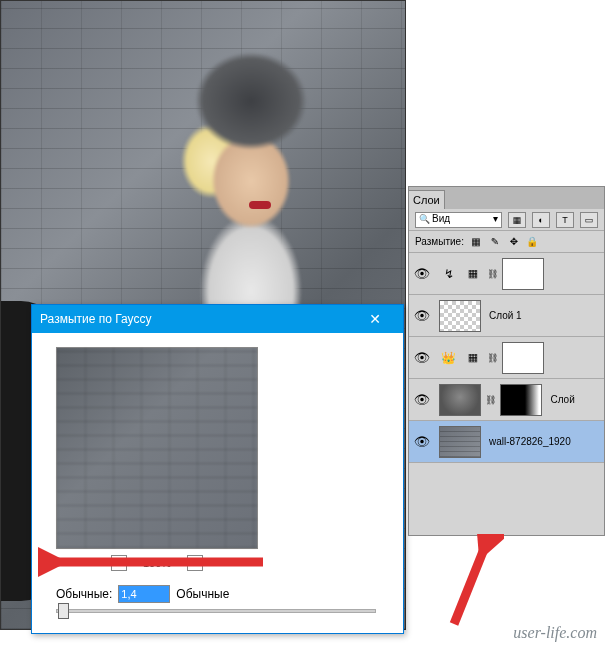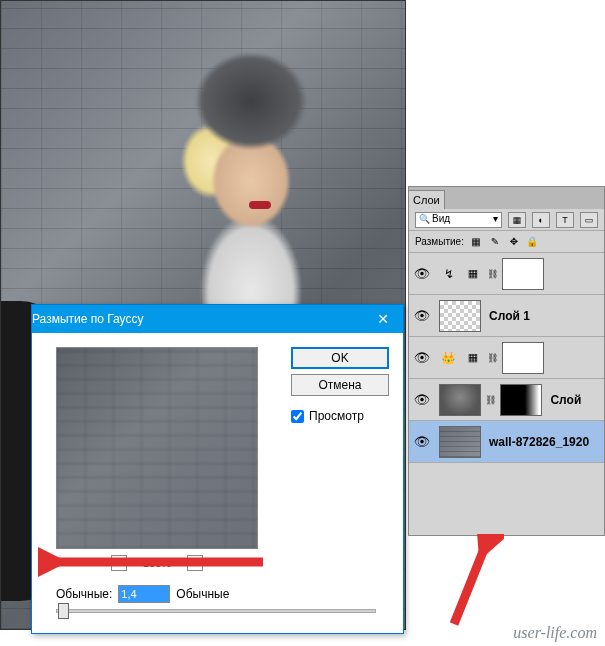--- a/index.html
+++ b/index.html
@@ -4,21 +4,21 @@
 <style>
 * { box-sizing: border-box; margin: 0; padding: 0; font-family: "Segoe UI", Tahoma, sans-serif; }
 body { width: 605px; height: 646px; background: #fff; position: relative; overflow: hidden; }
 .canvas-bg { position: absolute; left: 0; top: 0; width: 406px; height: 630px; background: linear-gradient(135deg, #6b7078 0%, #8a8f96 30%, #5d6268 60%, #787d84 100%); border: 1px solid #333; }
 .canvas-bg::before { content: ""; position: absolute; inset: 0; background-image: repeating-linear-gradient(0deg, rgba(0,0,0,0.15) 0, rgba(0,0,0,0.15) 1px, transparent 1px, transparent 20px), repeating-linear-gradient(90deg, rgba(0,0,0,0.1) 0, rgba(0,0,0,0.1) 1px, transparent 1px, transparent 40px); }
 .subject { position: absolute; left: 100px; top: 10px; width: 280px; height: 350px; background: radial-gradient(ellipse 80px 70px at 150px 90px, #3e4044 0%, #5a5c5f 60%, transparent 70%), radial-gradient(ellipse 50px 60px at 150px 170px, #e8c8a8 0%, #d4b090 70%, transparent 80%), radial-gradient(ellipse 40px 50px at 110px 150px, #f5e8b5 0%, #e8d890 60%, transparent 75%), radial-gradient(ellipse 60px 90px at 150px 280px, #e8e8e8 0%, #d0d0d0 70%, transparent 85%); filter: blur(1px); }
 .lips { position: absolute; left: 248px; top: 200px; width: 22px; height: 8px; background: #b0232e; border-radius: 10px; }
 .dark-shape { position: absolute; left: 0; top: 300px; width: 60px; height: 300px; background: #1a1a1a; border-radius: 0 40px 40px 0; }
 
 .dialog { position: absolute; left: 31px; top: 304px; width: 373px; height: 330px; background: #fff; border: 1px solid #0078d7; box-shadow: 2px 2px 6px rgba(0,0,0,0.3); }
-.dialog-titlebar { height: 28px; background: #0399e8; color: #fff; display: flex; align-items: center; padding: 0 0; font-size: 12px; }
+.dialog-titlebar { height: 28px; background: #0399e8; color: #fff; display: flex; align-items: center; padding: 0 8px; font-size: 12px; }
 .dialog-titlebar .title { flex: 1; }
 .dialog-close { width: 40px; height: 28px; display: flex; align-items: center; justify-content: center; cursor: pointer; font-size: 14px; }
 .dialog-body { padding: 10px 14px; position: relative; height: calc(100% - 28px); }
 .preview { position: absolute; left: 24px; top: 14px; width: 202px; height: 202px; border: 1px solid #888; background: linear-gradient(135deg, #5d6268 0%, #787d84 40%, #6b7078 100%); }
 .preview::before { content: ""; position: absolute; inset: 0; background-image: repeating-linear-gradient(0deg, rgba(0,0,0,0.18) 0, rgba(0,0,0,0.18) 1px, transparent 1px, transparent 14px), repeating-linear-gradient(90deg, rgba(0,0,0,0.12) 0, rgba(0,0,0,0.12) 1px, transparent 1px, transparent 28px); filter: blur(0.8px); }
 .zoom-row { position: absolute; left: 24px; top: 222px; width: 202px; display: flex; align-items: center; justify-content: center; gap: 16px; font-size: 11px; color: #333; }
 .zoom-btn { width: 16px; height: 16px; border: 1px solid #888; display: flex; align-items: center; justify-content: center; cursor: pointer; background: #fff; font-size: 10px; line-height: 1; }
 .btn-col { position: absolute; right: 14px; top: 14px; width: 98px; display: flex; flex-direction: column; gap: 5px; }
 .ps-btn { height: 22px; border: 1px solid #888; background: #f0f0f0; font-size: 12px; cursor: pointer; }
 .ps-btn.primary { border: 2px solid #0078d7; }
@@ -46,21 +46,21 @@
 .layer-thumbs { display: flex; align-items: center; gap: 4px; padding: 0 4px; }
 .layer-thumb { width: 42px; height: 32px; border: 1px solid #666; background: #fff; }
 .layer-thumb.checker { background-image: repeating-conic-gradient(#ccc 0 25%, #fff 0 50%); background-size: 8px 8px; }
 .layer-thumb.mask-white { background: #fff; }
 .layer-thumb.mask-black { background: linear-gradient(90deg, #000 60%, #fff 95%); }
 .layer-thumb.wall { background: linear-gradient(135deg, #6b7078, #8a8f96); }
 .layer-thumb.wall::after { content: ""; display: block; width: 100%; height: 100%; background-image: repeating-linear-gradient(0deg, rgba(0,0,0,0.2) 0 1px, transparent 1px 5px); }
 .layer-thumb.photo { background: radial-gradient(circle at 50% 40%, #888 0%, #555 70%); }
 .layer-thumb.fx { width: 20px; display: flex; align-items: center; justify-content: center; border: none; background: none; font-size: 11px; }
 .layer-glyph { width: 20px; display: flex; align-items: center; justify-content: center; font-size: 12px; }
-.layer-name { font-size: 12px; padding-left: 4px; flex: 1; overflow: hidden; text-overflow: ellipsis; white-space: nowrap; font-weight: bold; }
+.layer-name { font-size: 10px; padding-left: 4px; flex: 1; overflow: hidden; text-overflow: ellipsis; white-space: nowrap; }
 .chain { font-size: 9px; }
 
 .arrow-red-1 { position: absolute; left: 38px; top: 542px; width: 230px; height: 40px; pointer-events: none; }
 .arrow-red-2 { position: absolute; left: 424px; top: 534px; width: 80px; height: 95px; pointer-events: none; }
 .watermark { position: absolute; right: 8px; bottom: 4px; font-size: 16px; color: #4d5a63; font-style: italic; font-family: Georgia, serif; opacity: 0.7; }
 </style>
 </head>
 <body>
 
 <div class="canvas-bg">
@@ -73,28 +73,20 @@
   <div class="dialog-titlebar">
     <span class="title">Размытие по Гауссу</span>
     <span class="dialog-close">✕</span>
   </div>
   <div class="dialog-body">
     <div class="preview"></div>
     <div class="zoom-row">
       <div class="zoom-btn">−</div>
       <span>100%</span>
       <div class="zoom-btn">+</div>
-    </div>
-    <div class="btn-col">
-      <button class="ps-btn primary">OK</button>
-      <button class="ps-btn">Отмена</button>
-      <label class="checkbox-row">
-        <input type="checkbox" checked="" style="">
-        <span>Просмотр</span>
-      </label>
     </div>
     <div class="radius-row">
       <span>Обычные:</span>
       <input class="radius-input" value="1,4" style="">
       <span>Обычные</span>
     </div>
     <div class="slider-track"></div>
     <div class="slider-thumb"></div>
   </div>
 </div>

